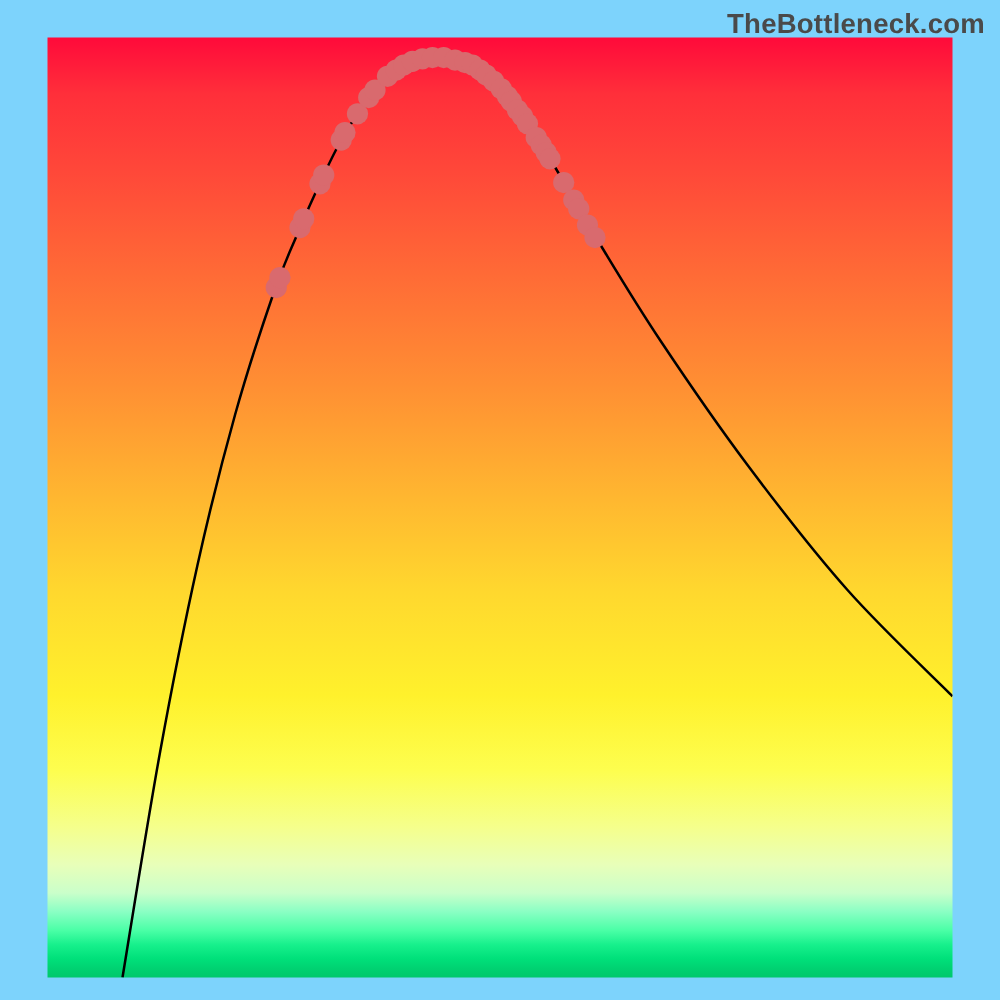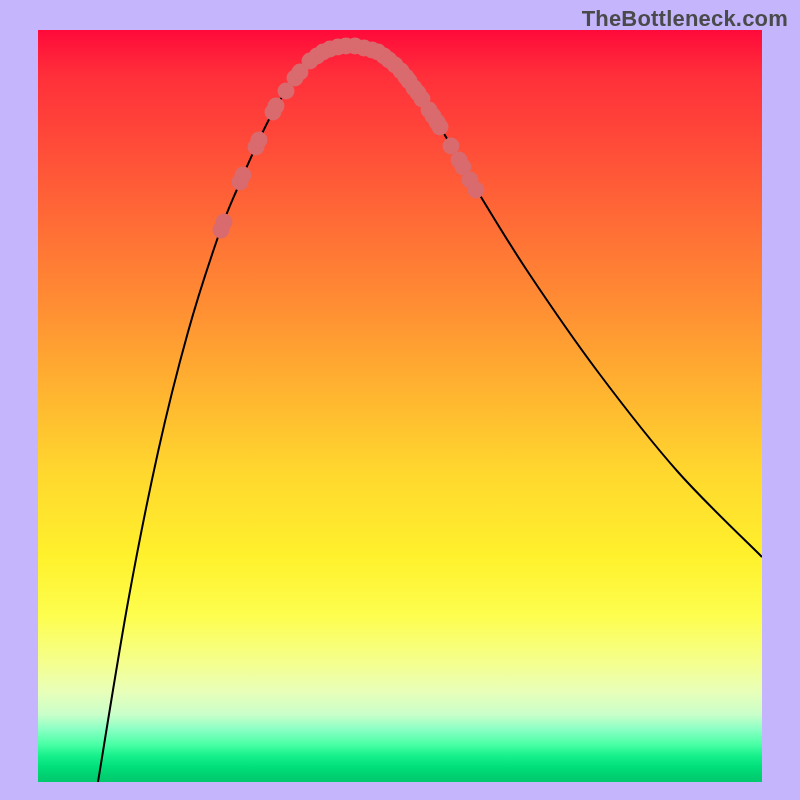--- a/index.html
+++ b/index.html
@@ -10,21 +10,21 @@
     background: #000;
     overflow: hidden;
     font-family: Arial, Helvetica, sans-serif;
   }
   .frame {
     position: absolute;
     left: 0;
     top: 0;
     width: 800px;
     height: 800px;
-    background: #c4b5fd;
+    background: #7dd3fc;
     text-align: center;
   }
   .plot {
     position: absolute;
     left: 38px;
     top: 30px;
     width: 724px;
     height: 752px;
     background: linear-gradient(to bottom,
       #ff0a3a 0%,

